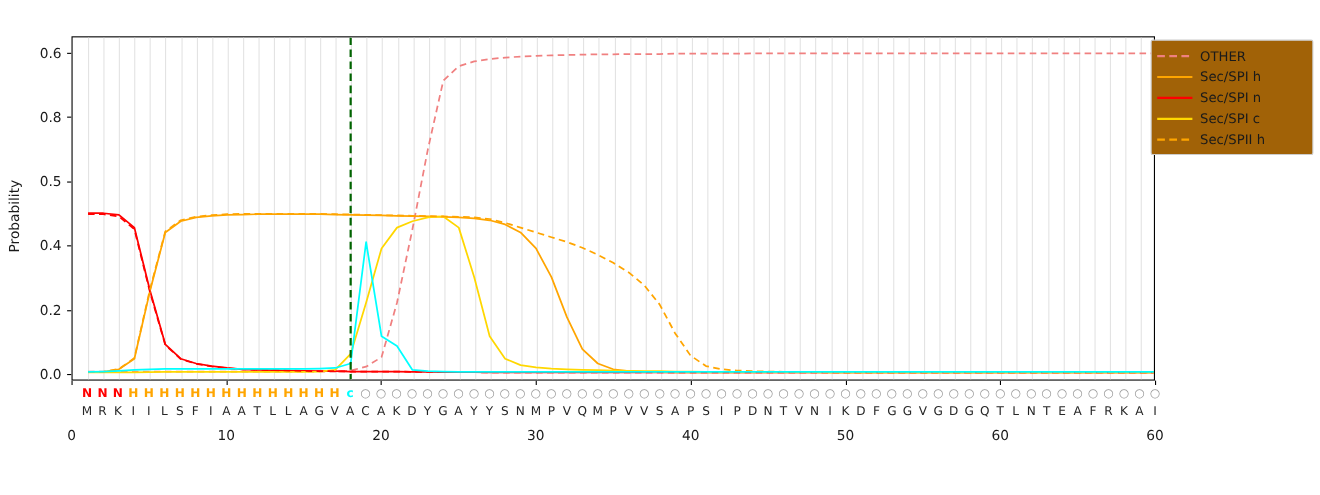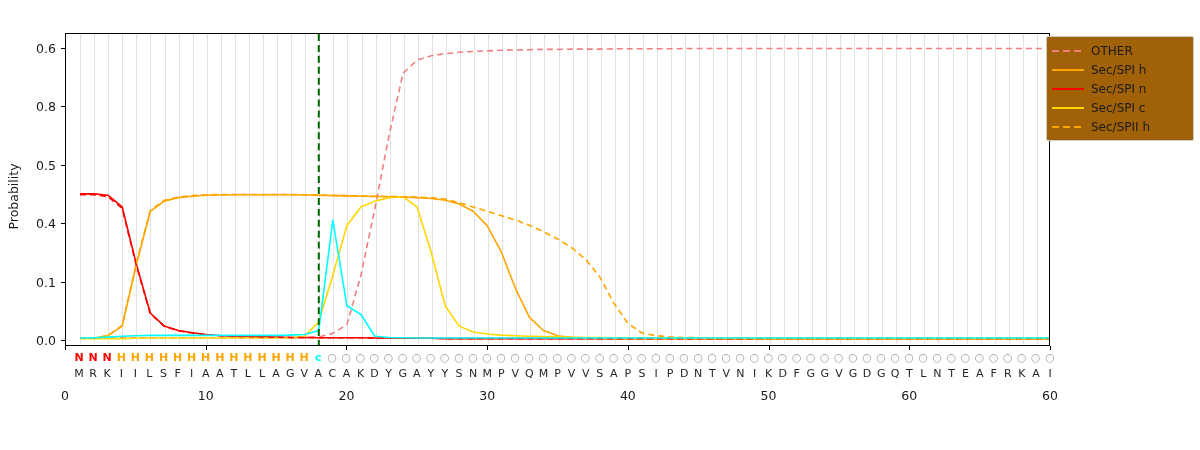--- a/index.html
+++ b/index.html
@@ -71,21 +71,21 @@
 
 
   <div class="ytitle">Probability</div>
 
   <div id="yaxis">
       <div class="ytick" style="top: 340.15px;">
         <div class="txt">0.0</div>
         <div class="mark"></div>
       </div>
       <div class="ytick" style="top: 281.645px;">
-        <div class="txt">0.1</div>
+        <div class="txt">0.2</div>
         <div class="mark"></div>
       </div>
       <div class="ytick" style="top: 223.14px;">
         <div class="txt">0.4</div>
         <div class="mark"></div>
       </div>
       <div class="ytick" style="top: 164.636px;">
         <div class="txt">0.5</div>
         <div class="mark"></div>
       </div>

